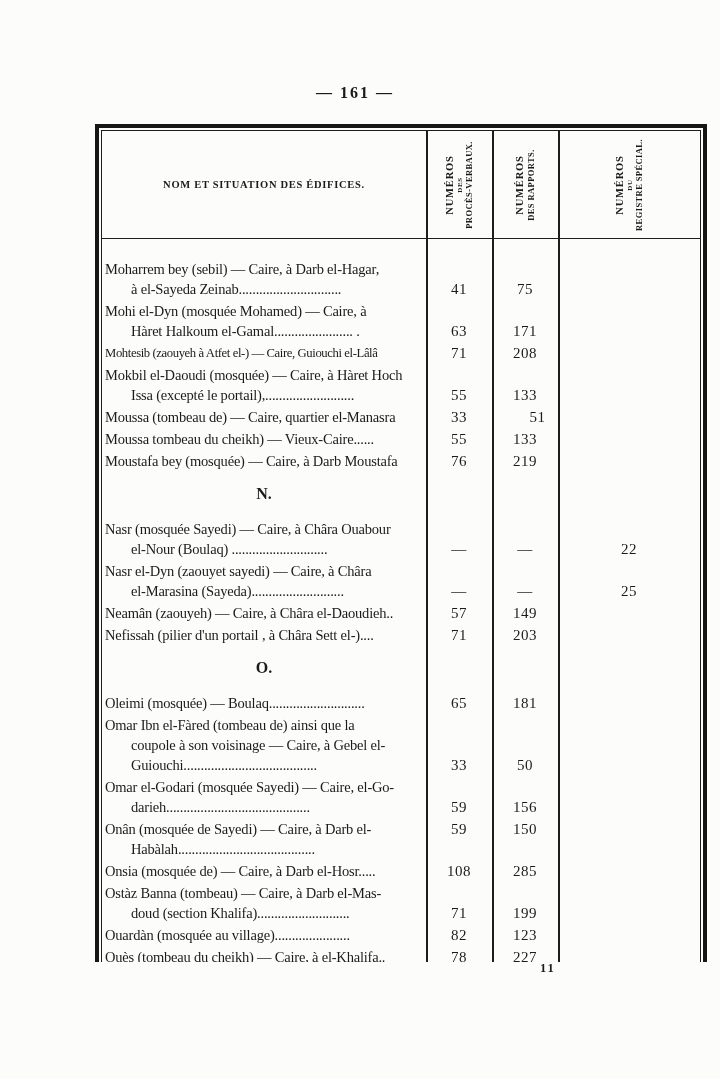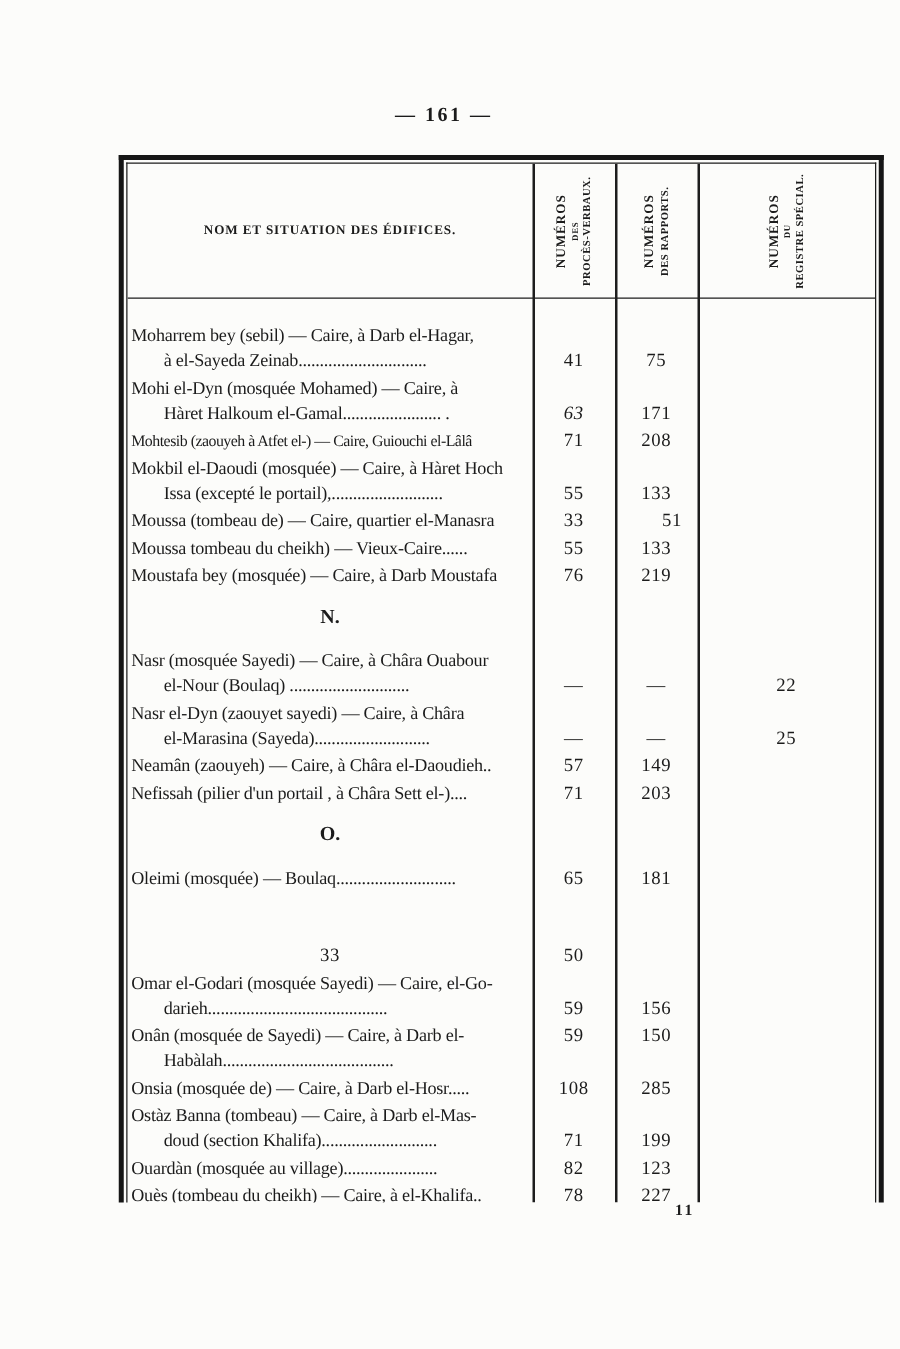--- a/index.html
+++ b/index.html
@@ -182,21 +182,21 @@
               <span style="margin-top: 20px;">75</span>
             </div>
             <div class="num-cell"></div>
           </div>
           <div class="row">
             <div class="name-cell">
               <div class="line">Mohi el-Dyn (mosquée Mohamed) — Caire, à</div>
               <div class="line cont">Hàret Halkoum el-Gamal....................... .</div>
             </div>
             <div class="num-cell">
-              <span style="margin-top: 20px; font-style: italic;">63</span>
+              <span style="margin-top: 20px;">63</span>
             </div>
             <div class="num-cell">
               <span style="margin-top: 20px;">171</span>
             </div>
             <div class="num-cell"></div>
           </div>
           <div class="row">
             <div class="name-cell">
               <div class="line tight">Mohtesib (zaouyeh à Atfet el-) — Caire, Guiouchi el-Lâlâ</div>
             </div>
@@ -319,20 +319,25 @@
             </div>
             <div class="num-cell">
               <span style="margin-top: 0px;">65</span>
             </div>
             <div class="num-cell">
               <span style="margin-top: 0px;">181</span>
             </div>
             <div class="num-cell"></div>
           </div>
           <div class="row">
+            <div class="name-cell">
+              <div class="line">Omar Ibn el-Fàred (tombeau de) ainsi que la</div>
+              <div class="line cont">coupole à son voisinage — Caire, à Gebel el-</div>
+              <div class="line cont">Guiouchi.......................................</div>
+            </div>
             <div class="num-cell">
               <span style="margin-top: 40px;">33</span>
             </div>
             <div class="num-cell">
               <span style="margin-top: 40px;">50</span>
             </div>
             <div class="num-cell"></div>
           </div>
           <div class="row">
             <div class="name-cell">

